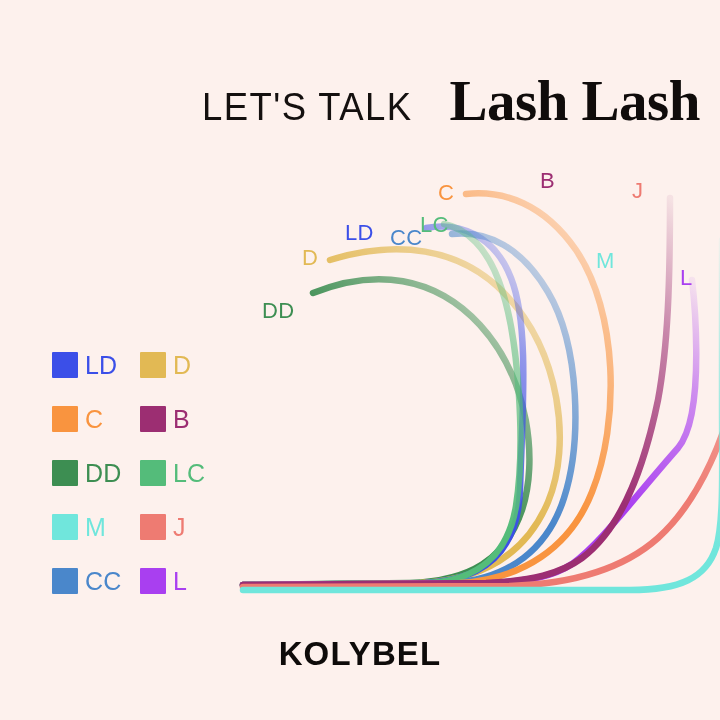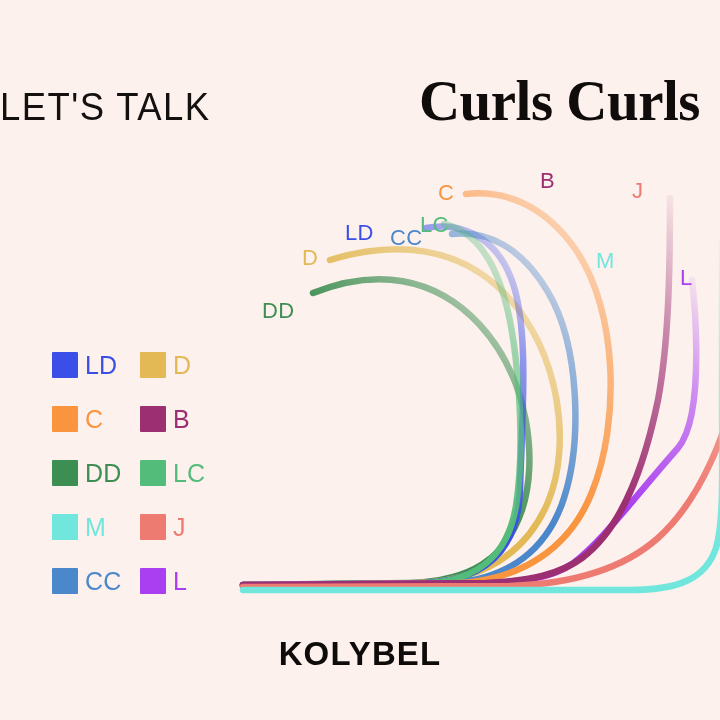--- a/index.html
+++ b/index.html
@@ -25,21 +25,21 @@
 
   
   .title-row {
     position: absolute;
     left: 0;
     top: 72px;
     width: 700px;
     height: 62px;
     display: flex;
     align-items: baseline;
-    justify-content: space-between;
+    justify-content: flex-end;
     gap: 28px;
   }
   .title-kicker {
     font-family: "Liberation Sans", sans-serif;
     font-size: 38px;
     font-weight: 300;
     letter-spacing: 1.5px;
     color: #14100F;
     line-height: 1;
     transform: scaleX(0.96);
@@ -122,21 +122,21 @@
     transform: scaleX(0.97);
   }
 </style>
 </head>
 <body style="background: rgb(253, 241, 237);">
 
 <div id="poster" style="background: rgb(253, 241, 237);">
 
   <div class="title-row">
     <span class="title-kicker">LET'S TALK</span>
-    <span class="title-main">Curls Curls</span>
+    <span class="title-main">Lash Lash</span>
   </div>
 
   <div id="legend">
       <div class="legend-item">
         <span class="legend-swatch" style="background: rgb(59, 79, 232);"></span>
         <span class="legend-label" style="color: rgb(59, 79, 232);">LD</span>
       </div>
       <div class="legend-item">
         <span class="legend-swatch" style="background: rgb(226, 185, 84);"></span>
         <span class="legend-label" style="color: rgb(226, 185, 84);">D</span>

